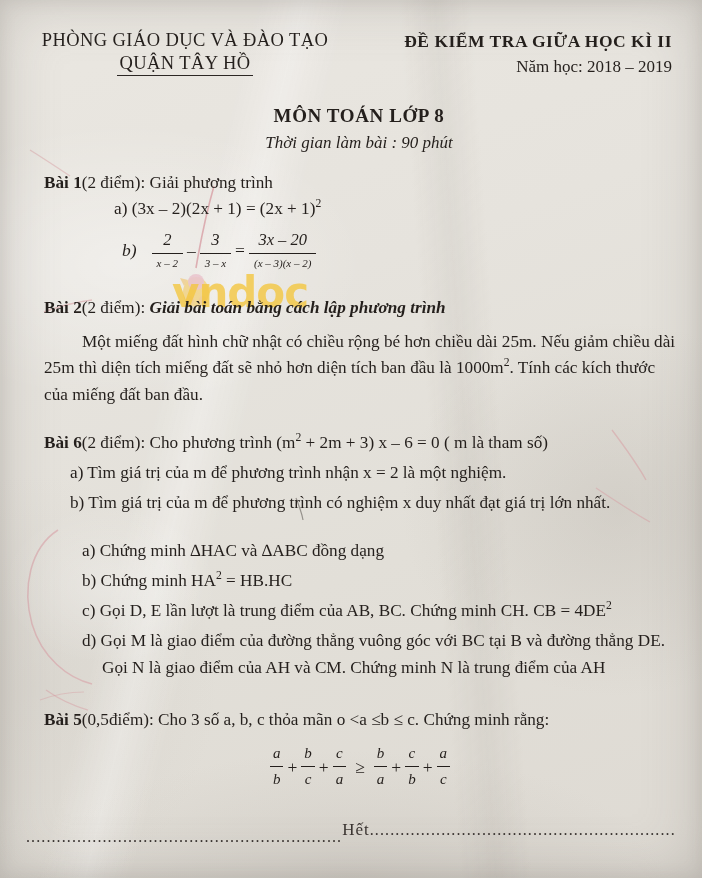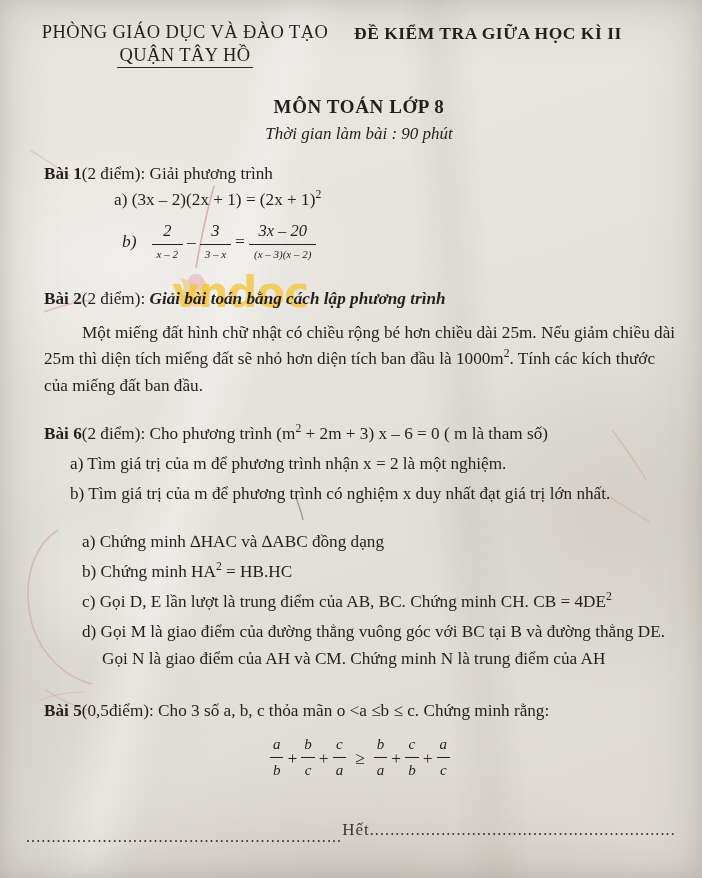--- a/index.html
+++ b/index.html
@@ -68,25 +68,25 @@
     width: 40px; height: 44px;
     pointer-events: none;
     opacity: .72;
   }
 
   
   .content { position: relative; z-index: 4; }
 
   .hdr {
     display: flex;
-    padding: 22px 30px 0 26px;
+    padding: 30px 30px 0 26px;
     gap: 10px;
   }
   .hdr-left  { width: 318px; text-align: center; }
-  .hdr-right { flex: 1; text-align: left; padding-top: 1px; }
+  .hdr-right { flex: 1; text-align: right; padding-top: 1px; }
 
   .hdr-l1 {
     font-size: 18.5px;
     letter-spacing: .4px;
     white-space: nowrap;
   }
   .hdr-l2 {
     font-size: 18.5px;
     letter-spacing: .4px;
     display: inline-block;
@@ -215,20 +215,21 @@
 
   <div class="content">
 
     <div class="hdr">
       <div class="hdr-left">
         <div class="hdr-l1">PHÒNG GIÁO DỤC VÀ ĐÀO TẠO</div>
         <div class="hdr-l2">QUẬN TÂY HỒ</div>
       </div>
       <div class="hdr-right">
         <div class="hdr-r1">ĐỀ KIỂM TRA GIỮA HỌC KÌ II</div>
+        <div class="hdr-r2">Năm học: 2018 – 2019</div>
       </div>
     </div>
 
     <div class="title-block">
       <div class="title-main">MÔN TOÁN LỚP 8</div>
       <div class="title-sub">Thời gian làm bài : 90 phút</div>
     </div>
 
     <div class="body">
 

